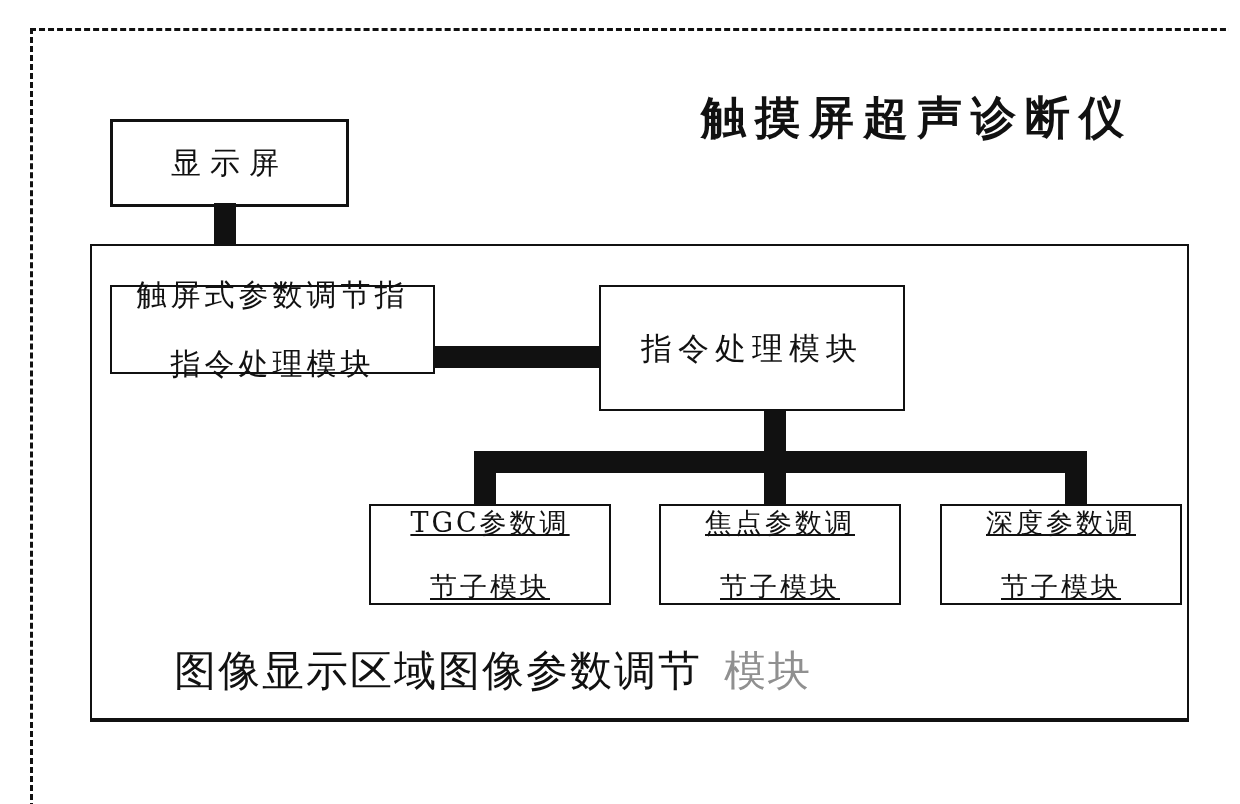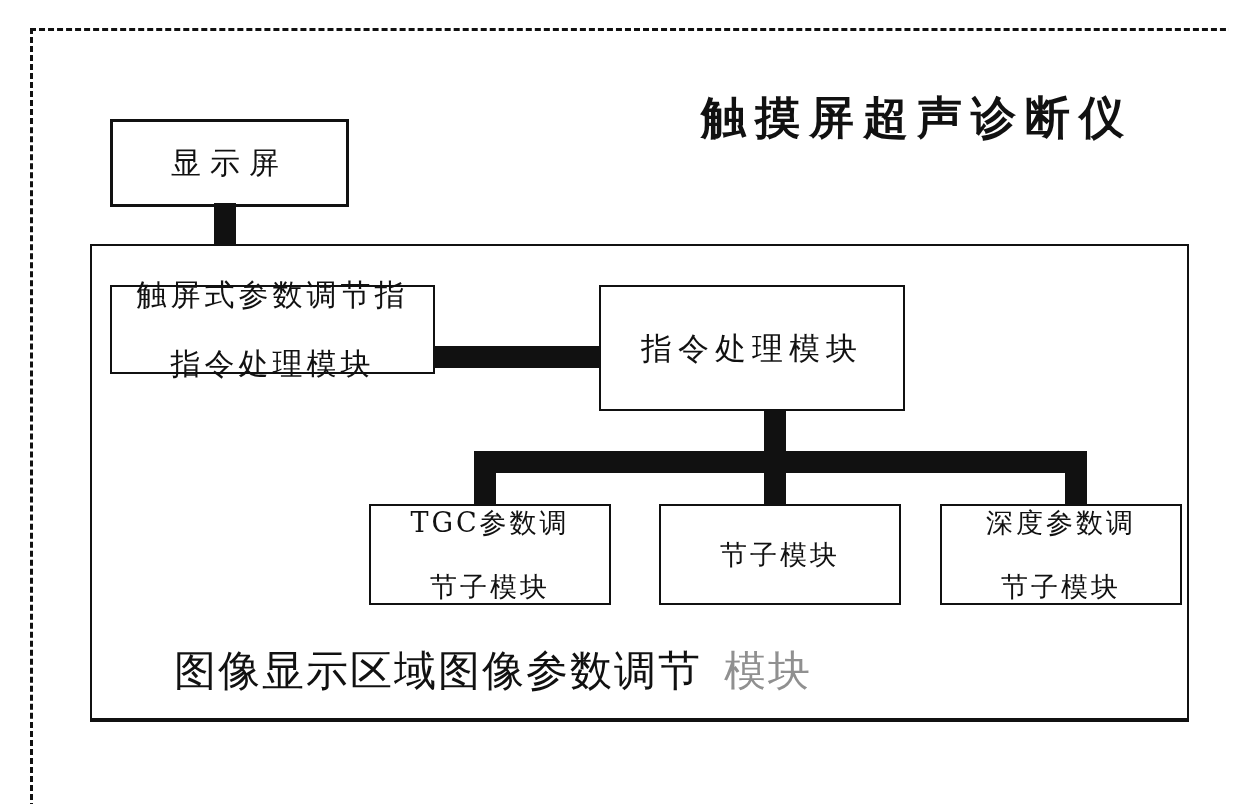--- a/index.html
+++ b/index.html
@@ -72,20 +72,21 @@
     left:577px; top:263px;
     width:306px; height:126px;
     font-size:31px;
     letter-spacing:6px;
   }
   .node-sub{
     width:242px; height:101px;
     font-size:27px;
     letter-spacing:3px;
     top:482px;
+    text-decoration:underline;
   }
   .node-tgc{left:347px;}
   .node-focus{left:637px;}
   .node-depth{left:918px;}
   .line{
     position:absolute;
     background:var(--ink);
   }
   .container-label{
     position:absolute;
@@ -134,20 +135,21 @@
   <div class="line" style="left:452px; top:429px; width:3px; height:53px;"></div>
   <div class="line" style="left:742px; top:429px; width:3px; height:53px;"></div>
   <div class="line" style="left:1043px; top:429px; width:3px; height:53px;"></div>
 
   <div class="node node-sub node-tgc">
     <span>TGC参数调</span>
     <span>节子模块</span>
   </div>
 
   <div class="node node-sub node-focus">
+    <span>焦点参数调</span>
     <span>节子模块</span>
   </div>
 
   <div class="node node-sub node-depth">
     <span>深度参数调</span>
     <span>节子模块</span>
   </div>
 
   <div class="container-label">
     <span>图像显示区域图像参数调节</span><span class="faded">模块</span>

